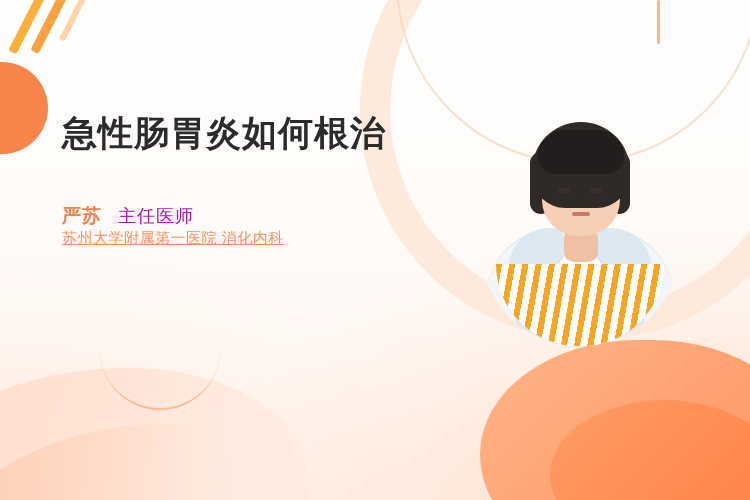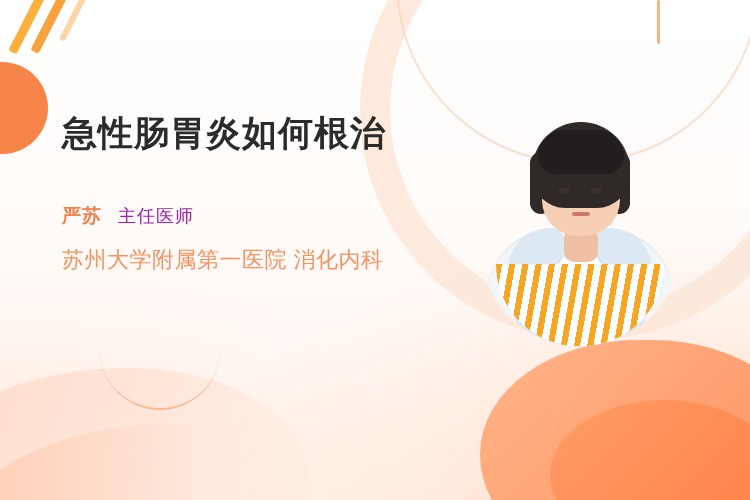--- a/index.html
+++ b/index.html
@@ -78,21 +78,21 @@
     font-size:35px;line-height:1.22;color:#2b2b2b;font-weight:700;
     letter-spacing:1px;margin:0;
     font-family:"DejaVu Sans","Liberation Sans",sans-serif;
   }
   .doctor-line{
     margin-top:48px;display:flex;align-items:baseline;gap:16px;
     color:#f4804a;font-size:19px;font-weight:700;letter-spacing:1px;
   }
   .doctor-title{font-weight:500;font-size:18px;color:#a21caf;}
   .affiliation{
-    margin-top:16px;color:#f4925f;font-size:22px;letter-spacing:.5px;font-weight:400;
+    margin-top:0;color:#f4925f;font-size:15px;letter-spacing:.5px;font-weight:400;text-decoration:underline;
   }
 
   
   .portrait-wrap{
     position:absolute;right:70px;top:96px;width:200px;height:250px;
   }
   .portrait-mask{
     position:absolute;left:0;top:0;width:200px;height:250px;
     border-radius:100px 100px 100px 100px;overflow:hidden;
   }

